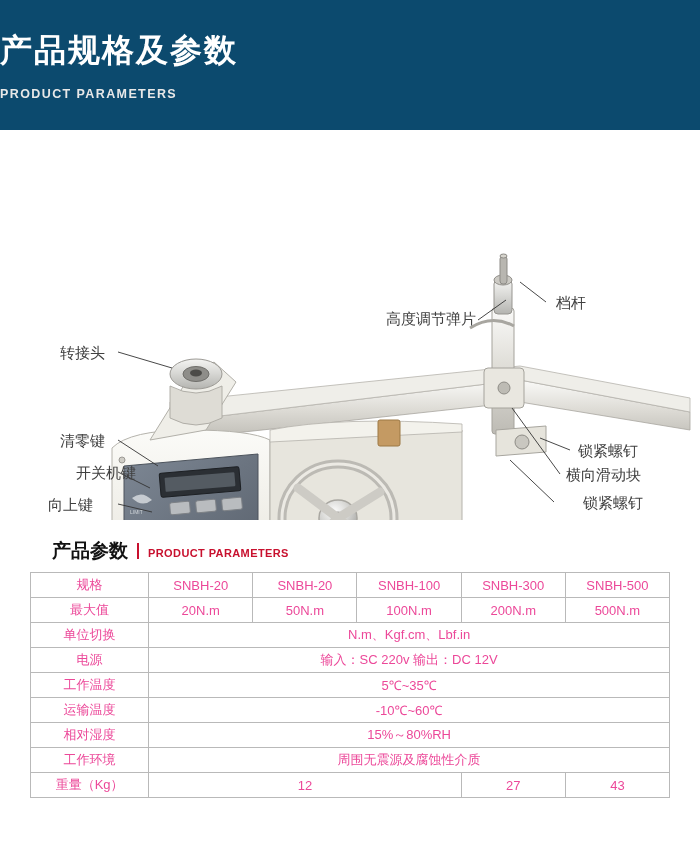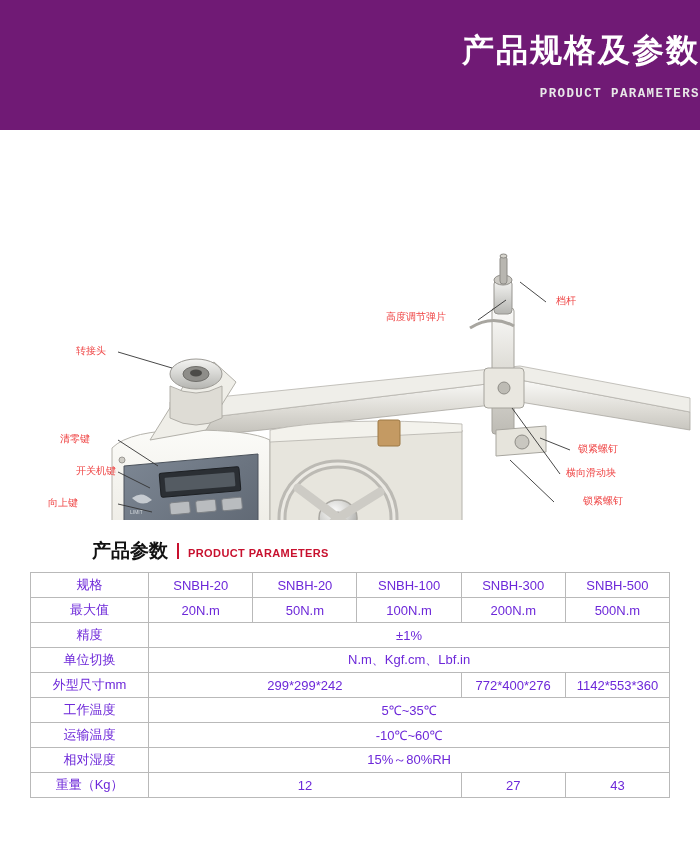--- a/index.html
+++ b/index.html
@@ -11,27 +11,26 @@
     font-family: "Liberation Sans", sans-serif;
     color: #222;
     overflow: hidden;
     position: relative;
   }
 
   
   .header {
     width: 700px;
     height: 130px;
-    background: #701a75;
+    background: #0c4a6e;
     color: #ffffff;
     display: flex;
     flex-direction: column;
-    align-items: flex-end;
+    align-items: flex-start;
     justify-content: center;
-    font-family: Liberation Mono, monospace;
   }
   .header-title {
     font-size: 32px;
     font-weight: bold;
     letter-spacing: 2px;
     margin-bottom: 14px;
   }
   .header-sub {
     font-size: 12.5px;
     letter-spacing: 1.4px;
@@ -43,31 +42,30 @@
   .diagram {
     position: relative;
     width: 700px;
     height: 390px;
     background: #ffffff;
     overflow: hidden;
   }
   .diagram svg { position: absolute; top: 0; left: 0; }
   .dlabel {
     position: absolute;
-    font-size: 10px;
-    color: #ef4444;
+    font-size: 15px;
+    color: #404040;
     white-space: nowrap;
   }
 
   
   .params-head {
     display: flex;
     align-items: baseline;
     padding: 18px 0 8px 52px;
-    margin-left: 40px;
   }
   .params-head .cn {
     font-size: 19px;
     font-weight: bold;
     color: #111;
   }
   .params-head .bar {
     display: inline-block;
     width: 2px;
     height: 16px;
@@ -88,21 +86,21 @@
   table {
     width: 640px;
     border-collapse: collapse;
     table-layout: fixed;
   }
   td {
     border: 1px solid #b9b9b9;
     height: 25px;
     font-size: 13px;
     text-align: center;
-    color: #6d28d9;
+    color: #ec4899;
     padding: 1px 2px;
   }
   td.lbl { width: 118px; }
   .colw { width: 104px; }
 </style>
 </head>
 <body>
 
 <div class="header">
   <div class="header-title">产品规格及参数</div>
@@ -209,21 +207,21 @@
       <path d="M272,470 L248,432"></path>
       <path d="M478,190 L506,170"></path>
       <path d="M546,172 L520,152"></path>
       <path d="M570,320 L540,308"></path>
       <path d="M560,344 L512,278"></path>
       <path d="M554,372 L510,330"></path>
       <path d="M514,430 L408,406"></path>
     </g>
   </svg>
 
-  <div class="dlabel" style="left:60px; top:214px;margin-left:16px;">转接头</div>
+  <div class="dlabel" style="left:60px; top:214px;">转接头</div>
   <div class="dlabel" style="left:60px; top:302px;">清零键</div>
   <div class="dlabel" style="left:36px; top:334px;margin-left:40px;">开关机键</div>
   <div class="dlabel" style="left:48px; top:366px;">向上键</div>
 
   <div class="dlabel" style="left:386px; top:180px;">高度调节弹片</div>
   <div class="dlabel" style="left:556px; top:164px;">档杆</div>
   <div class="dlabel" style="left:578px; top:312px;">锁紧螺钉</div>
   <div class="dlabel" style="left:566px; top:336px;font-family:Liberation Serif, serif;">横向滑动块</div>
   <div class="dlabel" style="left:560px; top:364px;margin-left:23px;">锁紧螺钉</div>
 
@@ -256,44 +254,42 @@
         </tr>
         <tr>
           <td class="lbl">最大值</td>
           <td>20N.m</td>
           <td>50N.m</td>
           <td>100N.m</td>
           <td>200N.m</td>
           <td>500N.m</td>
         </tr>
         <tr>
-          <td class="lbl">精度</td>
-          <td colspan="5">±1%</td>
-        </tr>
-        <tr>
           <td class="lbl">单位切换</td>
           <td colspan="5">N.m、Kgf.cm、Lbf.in</td>
         </tr>
         <tr>
-          <td class="lbl">外型尺寸mm</td>
-          <td colspan="3">299*299*242</td>
-          <td>772*400*276</td>
-          <td>1142*553*360</td>
+          <td class="lbl">电源</td>
+          <td colspan="5">输入：SC 220v 输出：DC 12V</td>
         </tr>
         <tr>
           <td class="lbl">工作温度</td>
           <td colspan="5">5℃~35℃</td>
         </tr>
         <tr>
           <td class="lbl">运输温度</td>
           <td colspan="5">-10℃~60℃</td>
         </tr>
         <tr>
           <td class="lbl">相对湿度</td>
           <td colspan="5">15%～80%RH</td>
+        </tr>
+        <tr>
+          <td class="lbl">工作环境</td>
+          <td colspan="5">周围无震源及腐蚀性介质</td>
         </tr>
         <tr>
           <td class="lbl">重量（Kg）</td>
           <td colspan="3">12</td>
           <td>27</td>
           <td>43</td>
         </tr>
       </tbody>
   </table>
 </div>

